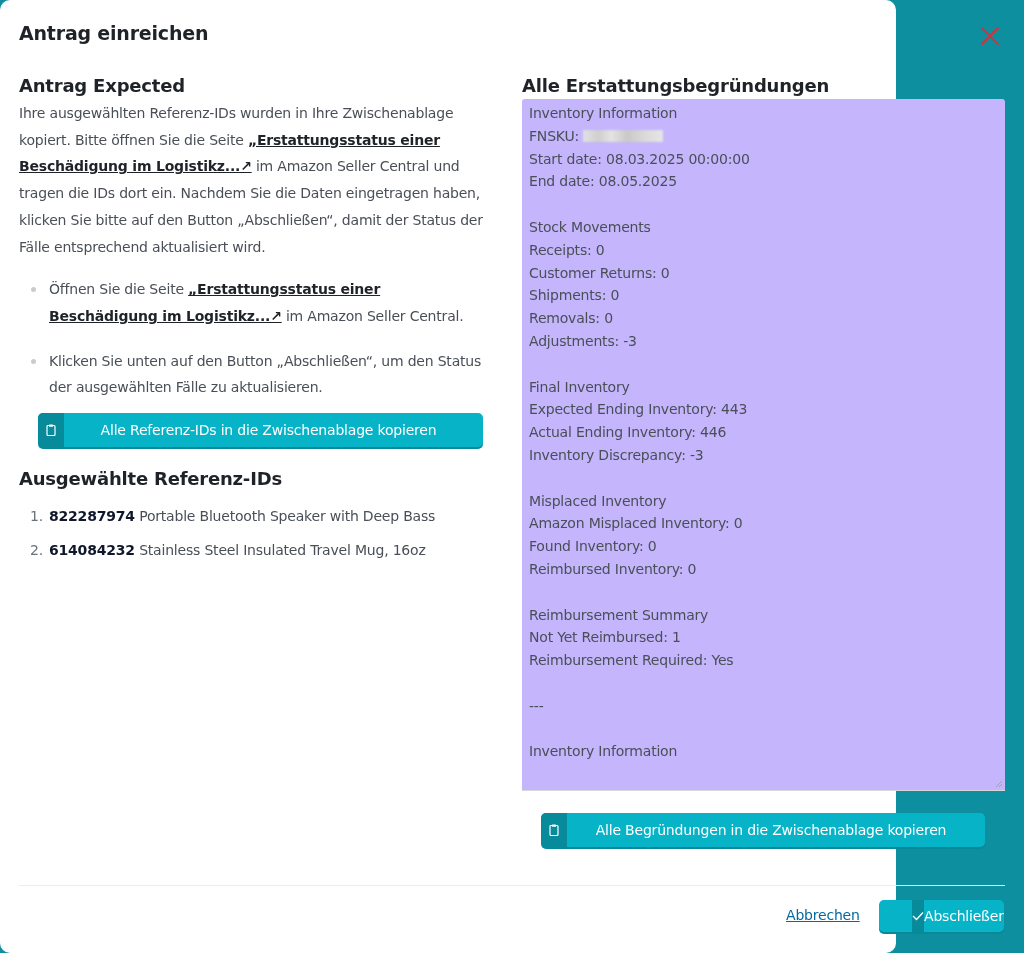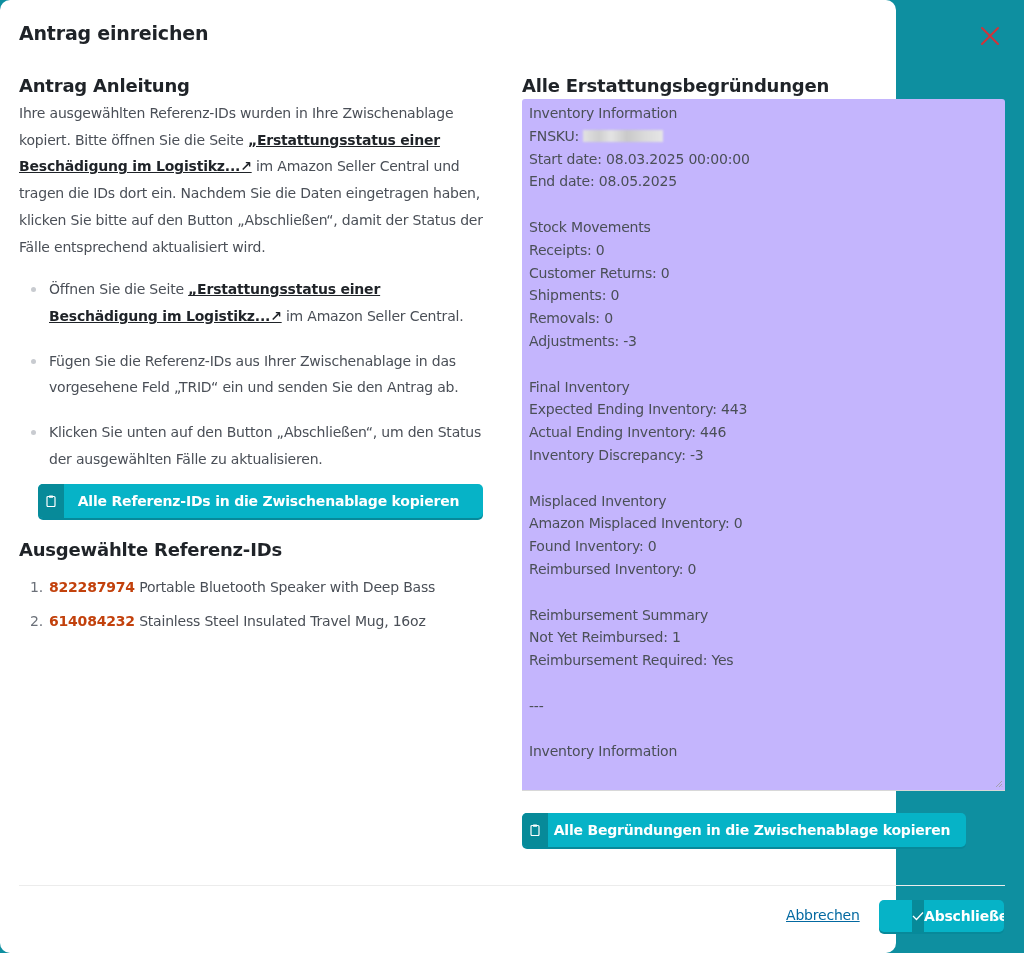--- a/index.html
+++ b/index.html
@@ -105,21 +105,21 @@
       display: flex;
       align-items: center;
       justify-content: center;
     }
     .copy-btn .btn-label {
       flex: 1;
       display: flex;
       align-items: center;
       justify-content: center;
       font-size: 14px;
-      font-weight: 700;
+      font-weight: 400;
       letter-spacing: -0.2px;
       padding-right: 10px;
     }
     .ref-list {
       list-style: none;
       margin: 8px 0 0 0;
       padding: 0;
     }
     .ref-list li {
       font-size: 14px;
@@ -130,21 +130,21 @@
     .ref-list .num {
       display: inline-block;
       width: 30px;
       text-align: right;
       padding-right: 6px;
       box-sizing: border-box;
       color: #6b7079;
     }
     .ref-list .rid {
       font-weight: 700;
-      color: #c2410c;
+      color: #0f172a;
       text-align: right;
     }
     .reasons-box {
       margin-top: 1px;
       width: 483px;
       height: 692px;
       background: #c4b5fd;
       border-bottom: 1px solid #d8d8d8;
       border-radius: 3px 3px 0 0;
       box-sizing: border-box;
@@ -203,31 +203,28 @@
 
   <div class="modal-title">Antrag einreichen</div>
 
   <div class="close-btn">
     <svg width="28" height="28" viewBox="0 0 28 28">
       <path d="M6 6 L22 22 M22 6 L6 22" stroke="#d0343a" stroke-width="2" stroke-linecap="round"></path>
     </svg>
   </div>
 
   <div class="col-left">
-    <h2>Antrag Anleitung</h2>
+    <h2>Antrag Expected</h2>
     <p class="para">
       <span>Ihre ausgewählten Referenz-IDs wurden in Ihre Zwischenablage kopiert. Bitte öffnen Sie die Seite </span><a class="ext-link" href="#">„Erstattungsstatus einer Beschädigung im Logistikz...↗</a><span> im Amazon Seller Central und tragen die IDs dort ein. Nachdem Sie die Daten eingetragen haben, klicken Sie bitte auf den Button „Abschließen“, damit der Status der Fälle entsprechend aktualisiert wird.</span>
     </p>
 
     <ul class="steps">
       <li>
         <span>Öffnen Sie die Seite </span><a class="ext-link" href="#">„Erstattungsstatus einer Beschädigung im Logistikz...↗</a><span> im Amazon Seller Central.</span>
-      </li>
-      <li>
-        <span>Fügen Sie die Referenz-IDs aus Ihrer Zwischenablage in das vorgesehene Feld „TRID“ ein und senden Sie den Antrag ab.</span>
       </li>
       <li>
         <span>Klicken Sie unten auf den Button „Abschließen“, um den Status der ausgewählten Fälle zu aktualisieren.</span>
       </li>
     </ul>
 
     <button class="copy-btn" style="width:445px; margin-left:19px; margin-top:-6px;">
       <span class="btn-icon">
         <svg width="10" height="12" viewBox="0 0 10 12">
           <rect x="1" y="1.5" width="8" height="10" rx="1" fill="none" stroke="#ffffff" stroke-width="1.2"></rect>
@@ -278,21 +275,21 @@
       <div class="line">Reimbursement Required: Yes</div>
       <div class="line"></div>
       <div class="line">---</div>
       <div class="line"></div>
       <div class="line">Inventory Information</div>
       <svg class="resize-handle" viewBox="0 0 8 8">
         <path d="M7 1 L1 7 M7 4 L4 7 M7 6.5 L6.5 7" stroke="#9a9a9a" stroke-width="0.8"></path>
       </svg>
     </div>
 
-    <button class="copy-btn" style="width:444px; margin-top:22px;">
+    <button class="copy-btn" style="width:444px; margin-left:19px; margin-top:22px;">
       <span class="btn-icon">
         <svg width="10" height="12" viewBox="0 0 10 12">
           <rect x="1" y="1.5" width="8" height="10" rx="1" fill="none" stroke="#ffffff" stroke-width="1.2"></rect>
           <rect x="3" y="0.5" width="4" height="2.2" rx="0.5" fill="#ffffff"></rect>
         </svg>
       </span>
       <span class="btn-label">Alle Begründungen in die Zwischenablage kopieren</span>
     </button>
   </div>
 

